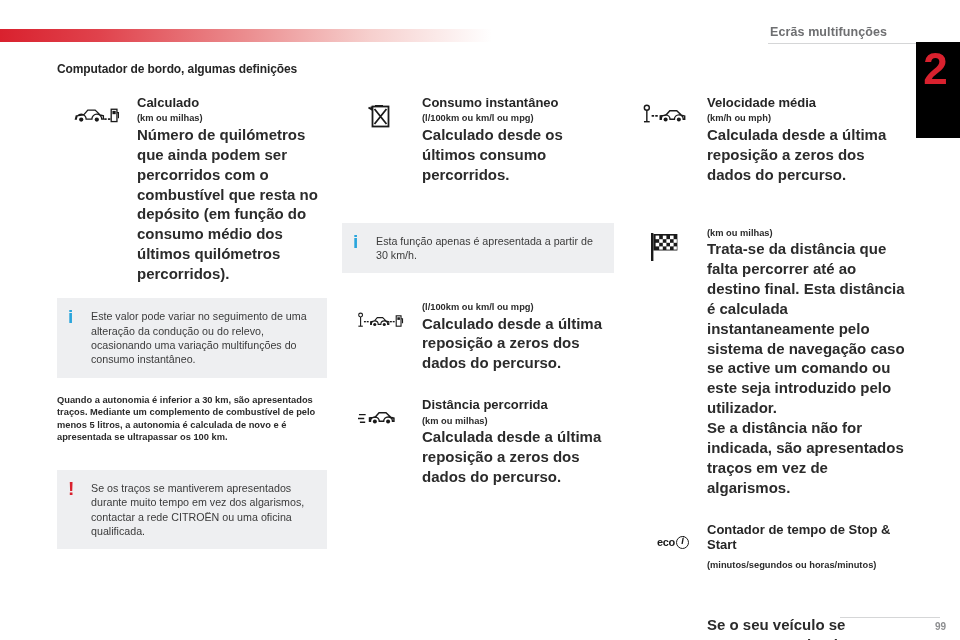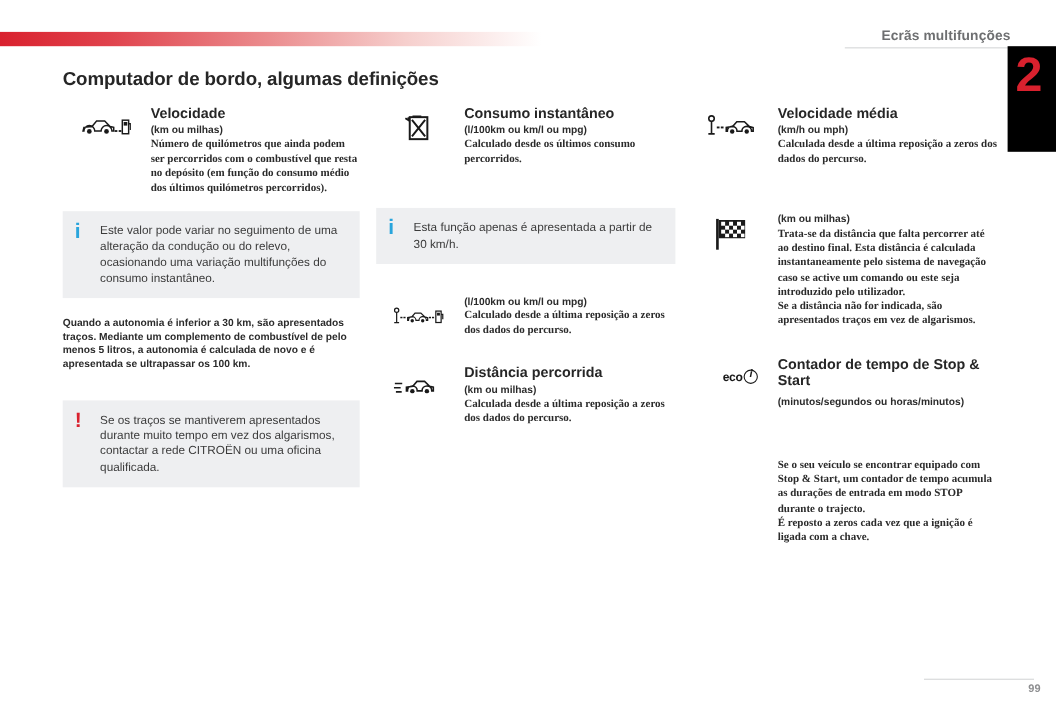--- a/index.html
+++ b/index.html
@@ -19,21 +19,21 @@
   .hdr-bar {
     position: absolute;
     left: 0; top: 29px;
     width: 492px; height: 13px;
     background: linear-gradient(to right, #d9212e 0%, #e0424c 20%, #eb8d8f 50%, #f6cfcd 75%, #ffffff 100%);
   }
   .hdr-title {
     position: absolute;
     left: 770px; top: 25px;
     width: 180px;
-    text-align: center;
+    text-align: left;
     font-size: 12.5px;
     font-weight: bold;
     color: #6e6f71;
     letter-spacing: .1px;
   }
   .hdr-rule {
     position: absolute;
     left: 768px; top: 43px;
     width: 192px; height: 1px;
     background: #d5d6d7;
@@ -55,21 +55,21 @@
     font-weight: bold;
     color: #d9212e;
     line-height: 1;
     letter-spacing: -1px;
   }
 
   
   .page-title {
     position: absolute;
     left: 57px; top: 62px;
-    font-size: 17px;
+    font-size: 12px;
     font-weight: bold;
     color: #262626;
     letter-spacing: -.1px;
   }
 
   
   .col { position: absolute; top: 95px; }
   .col-1 { left: 57px;  width: 270px; }
   .col-2 { left: 342px; width: 272px; }
   .col-3 { left: 627px; width: 280px; }
@@ -94,25 +94,24 @@
     line-height: 1.18;
     margin-bottom: 2px;
   }
   .entry-sub {
     font-size: 9.3px;
     font-weight: bold;
     color: #2b2b2b;
     line-height: 1.33;
   }
   .entry-text {
-    font-size: 10px;
+    font-size: 15px;
     font-weight: bold;
     color: #2b2b2b;
     line-height: 1.33;
-    font-family: Liberation Serif, serif;
   }
 
   
   .plain-para {
     font-size: 9.3px;
     font-weight: bold;
     color: #2b2b2b;
     line-height: 1.36;
   }
 
@@ -210,21 +209,21 @@
             <rect x="42.5" y="17" width="3" height="2"></rect>
           </g>
           <g fill="none" stroke="#1a1a1a" stroke-width="1.6">
             <rect x="46.5" y="6" width="7" height="15"></rect>
             <path d="M53.5 10 h2 v7"></path>
           </g>
           <rect x="48" y="8" width="4" height="4" fill="#1a1a1a"></rect>
         </svg>
       </div>
       <div class="entry-body">
-        <div class="entry-title">Velocidade</div>
+        <div class="entry-title">Calculado</div>
         <div class="entry-sub">(km ou milhas)</div>
         <div class="entry-text">Número de quilómetros que ainda podem ser percorridos com o combustível que resta no depósito (em função do consumo médio dos últimos quilómetros percorridos).</div>
       </div>
     </div>
 
     <div class="callout callout-info" style="margin-top:14px;">
       <span class="callout-mark">i</span>
       <div class="callout-text">Este valor pode variar no seguimento de uma alteração da condução ou do relevo, ocasionando uma variação multifunções do consumo instantâneo.</div>
     </div>
 

